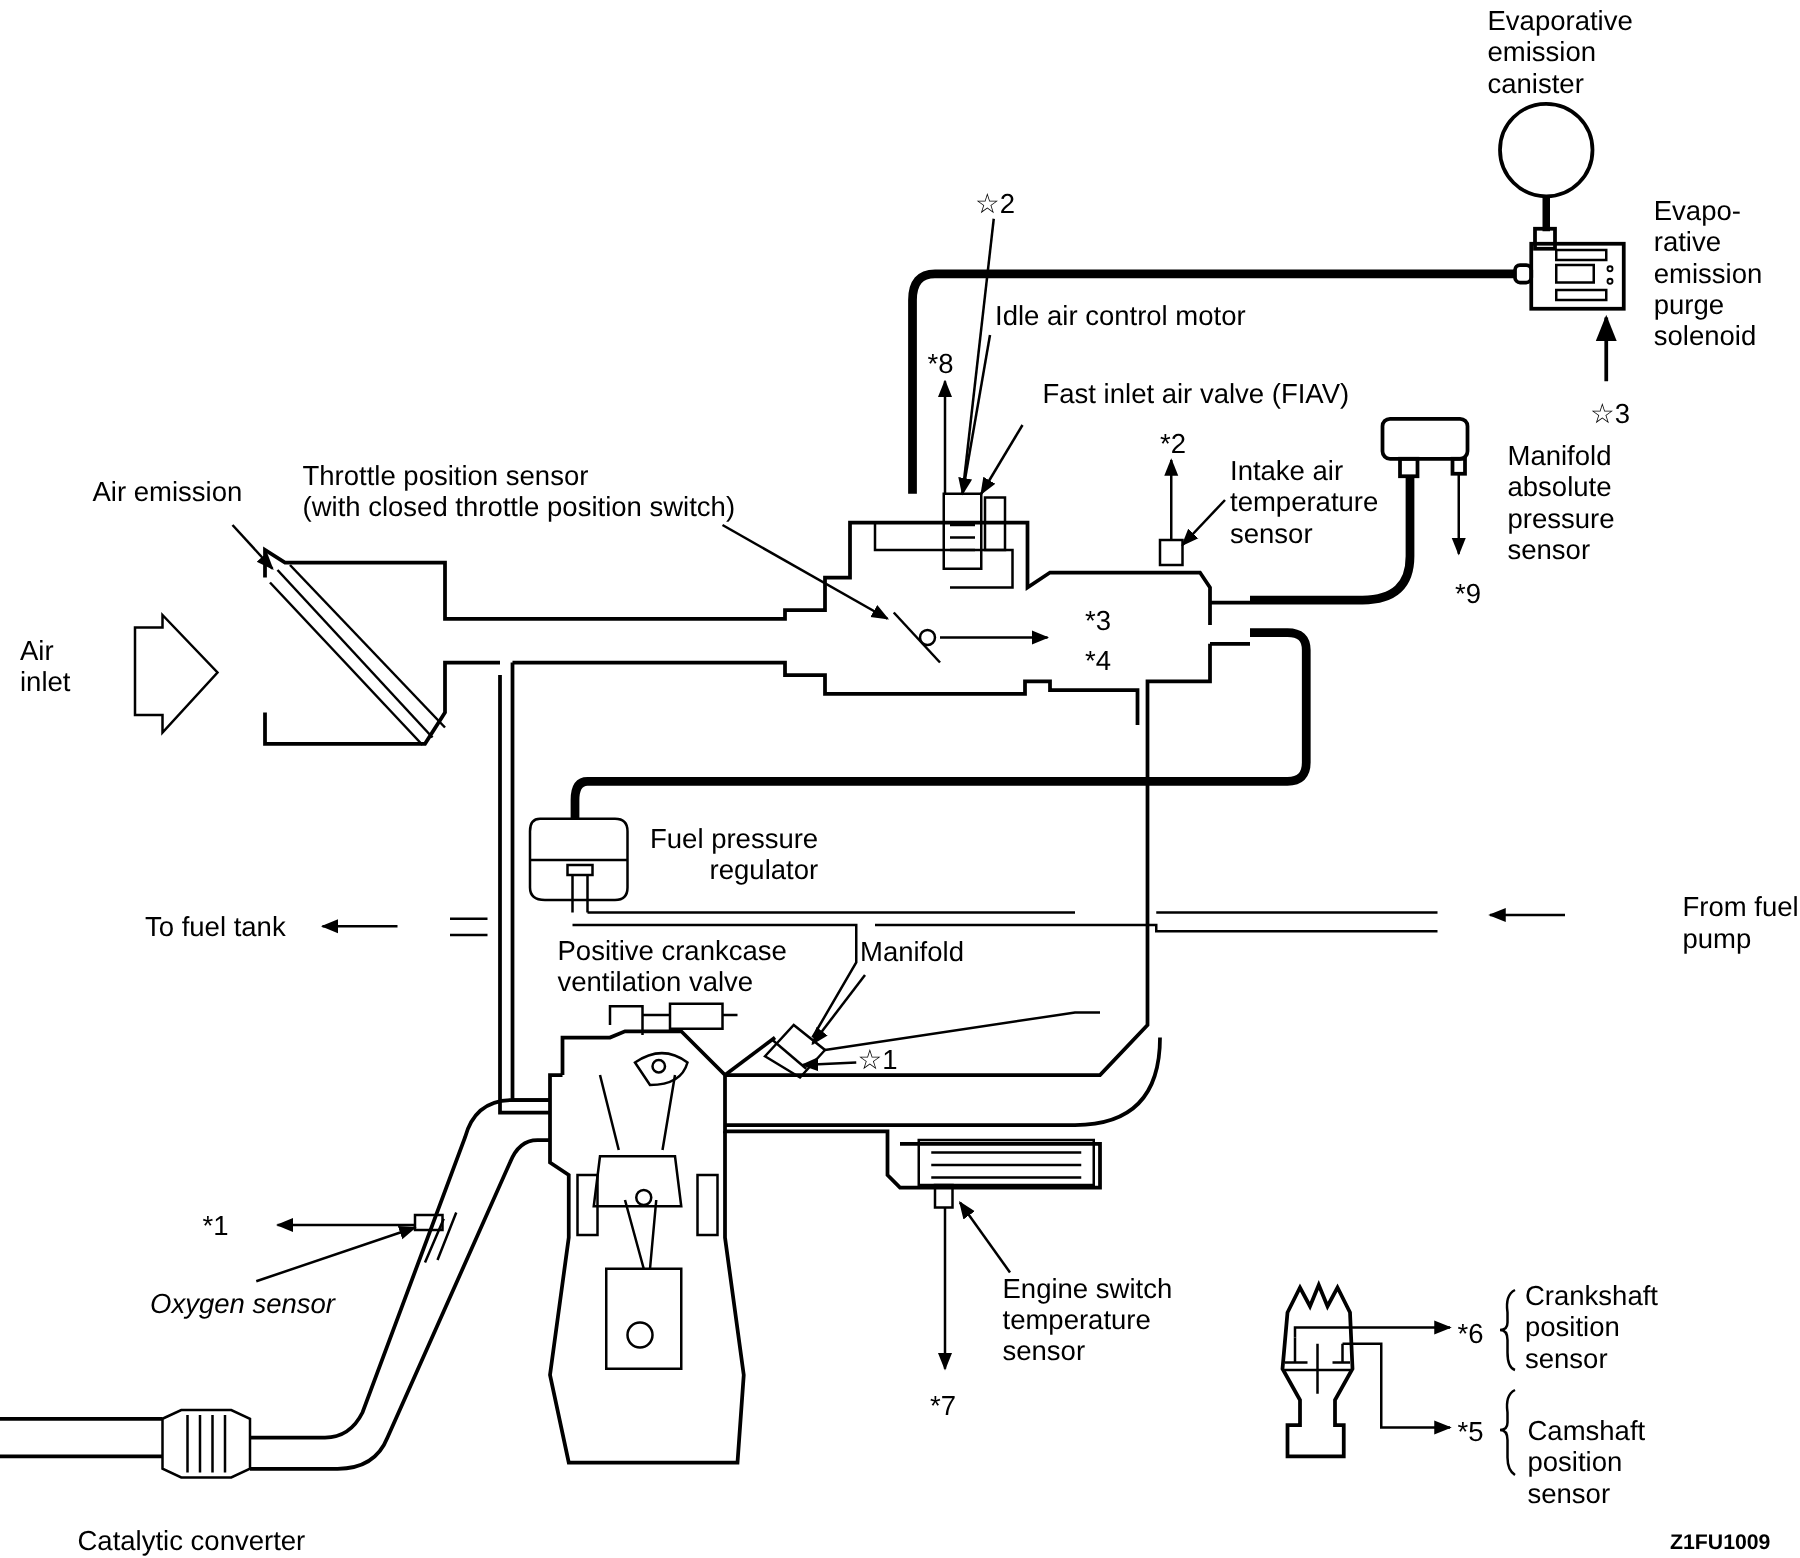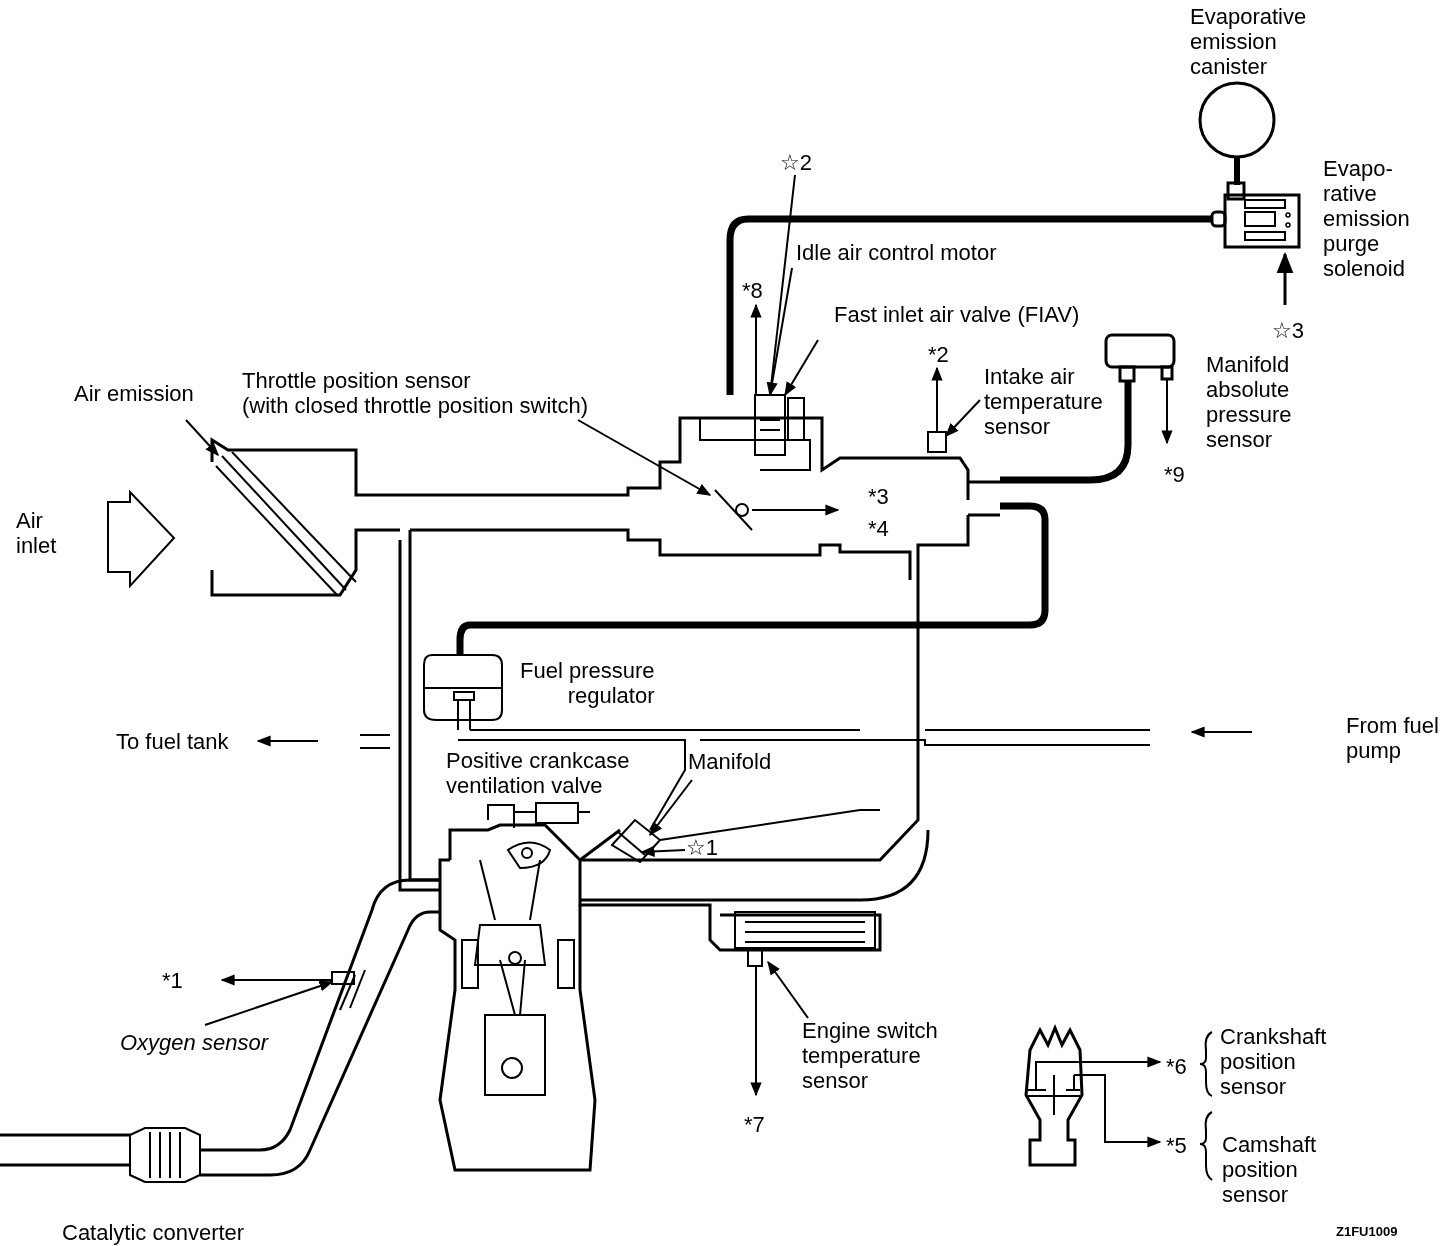--- a/index.html
+++ b/index.html
@@ -1,21 +1,21 @@
 <!DOCTYPE html>
 <html><head>
 <meta charset="utf-8">
 <style>
   html, body { margin: 0; padding: 0; background: #ffffff; }
   body { width: 1440px; height: 1246px; position: relative; overflow: hidden;
          font-family: "Liberation Sans", sans-serif; color: #000; }
   svg.diagram { position: absolute; left: 0; top: 0; }
   .lbl { position: absolute; font-size: 22px; line-height: 25px; white-space: pre; }
   .lbl.italic { font-style: italic; }
-  .code { position: absolute; font-size: 13px; font-weight: bold; }
+  .code { position: absolute; font-size: 17px; font-weight: bold; }
 </style>
 </head>
 <body>
 
 <svg class="diagram" width="1440" height="1246" viewBox="0 0 1440 1246" fill="none" stroke="#000" stroke-width="3">
   <defs>
     <marker id="ah" viewBox="0 0 10 10" refX="9" refY="5" markerWidth="7" markerHeight="7" orient="auto-start-reverse">
       <path d="M0,1 L10,5 L0,9 z" fill="#000" stroke="none"></path>
     </marker>
   </defs>

